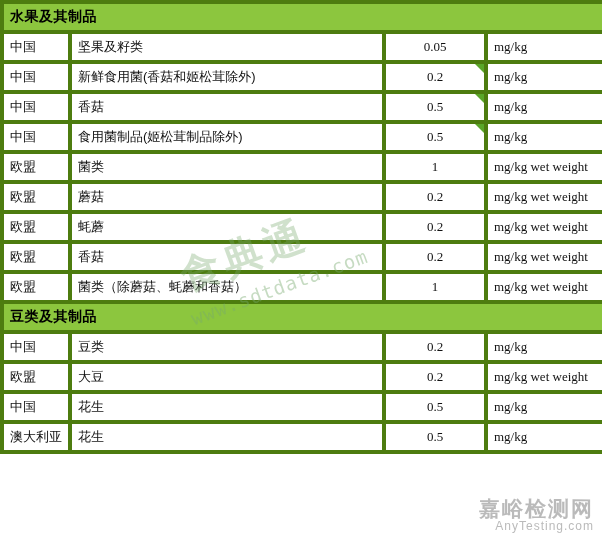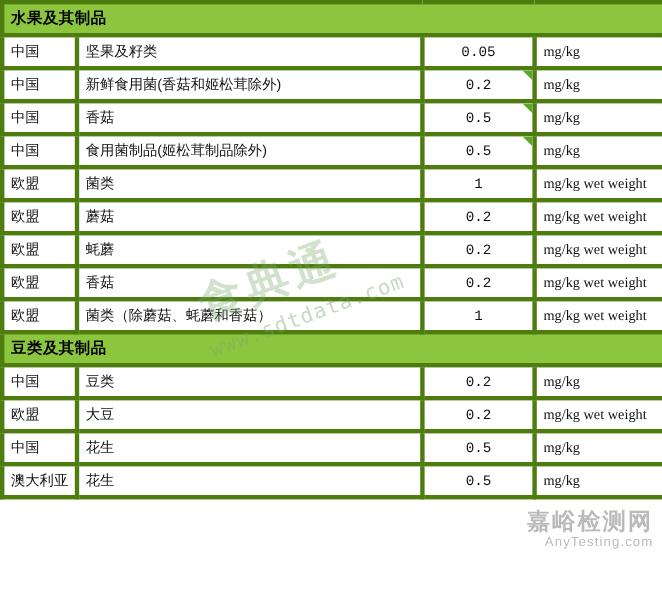--- a/index.html
+++ b/index.html
@@ -63,21 +63,21 @@
     font-family: "DejaVu Sans Mono", monospace;
     font-size: 12.5px;
     margin-top: 46px;
   }
   td.item {
     text-align: left;
     font-size: 13px;
   }
   td.value {
     text-align: center;
-    font-family: Liberation Mono, monospace;
+    font-family: Liberation Serif, serif;
     font-size: 13px;
   }
   td.unit {
     text-align: left;
     font-family: Liberation Serif, serif;
     font-size: 12.5px;
     color: #111111;
   }
 
   
@@ -116,21 +116,21 @@
     left: 186px;
     top: 276px;
     transform: rotate(-20deg);
     color: rgba(120, 170, 110, 0.42);
     font-size: 19px;
     font-family: "DejaVu Sans Mono", monospace;
     letter-spacing: 1px;
   }
   .wm-corner {
     right: 8px;
-    bottom: 44px;
+    bottom: 10px;
     text-align: right;
     color: rgba(130, 130, 130, 0.55);
     font-family: "Liberation Sans", sans-serif;
   }
   .wm-corner .wm-cn {
     font-size: 21px;
     font-weight: bold;
     letter-spacing: 2px;
     display: block;
     line-height: 1.1;

